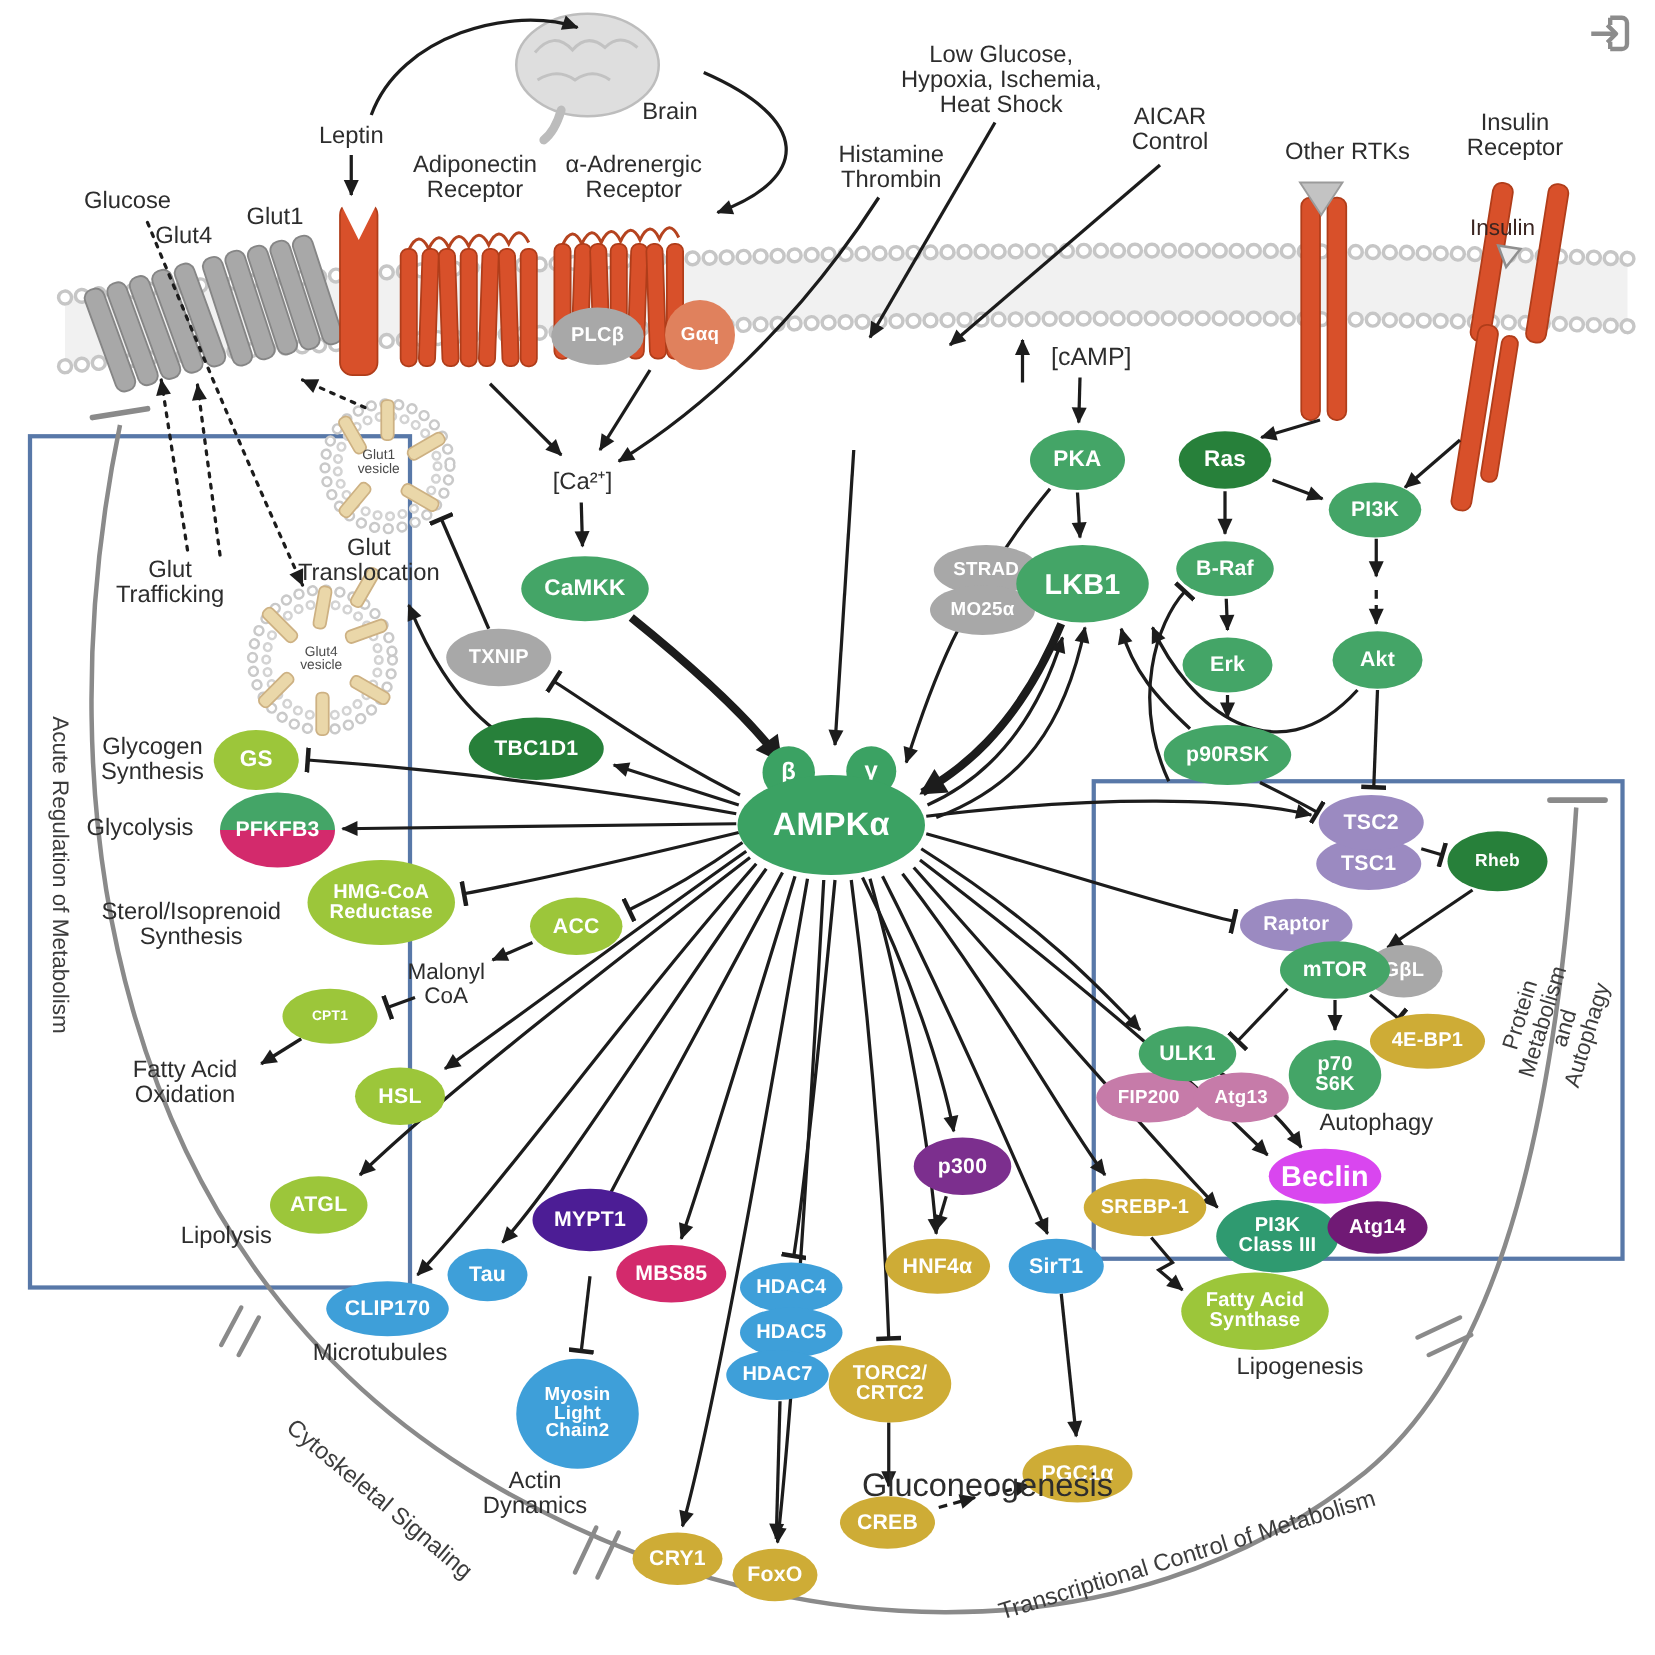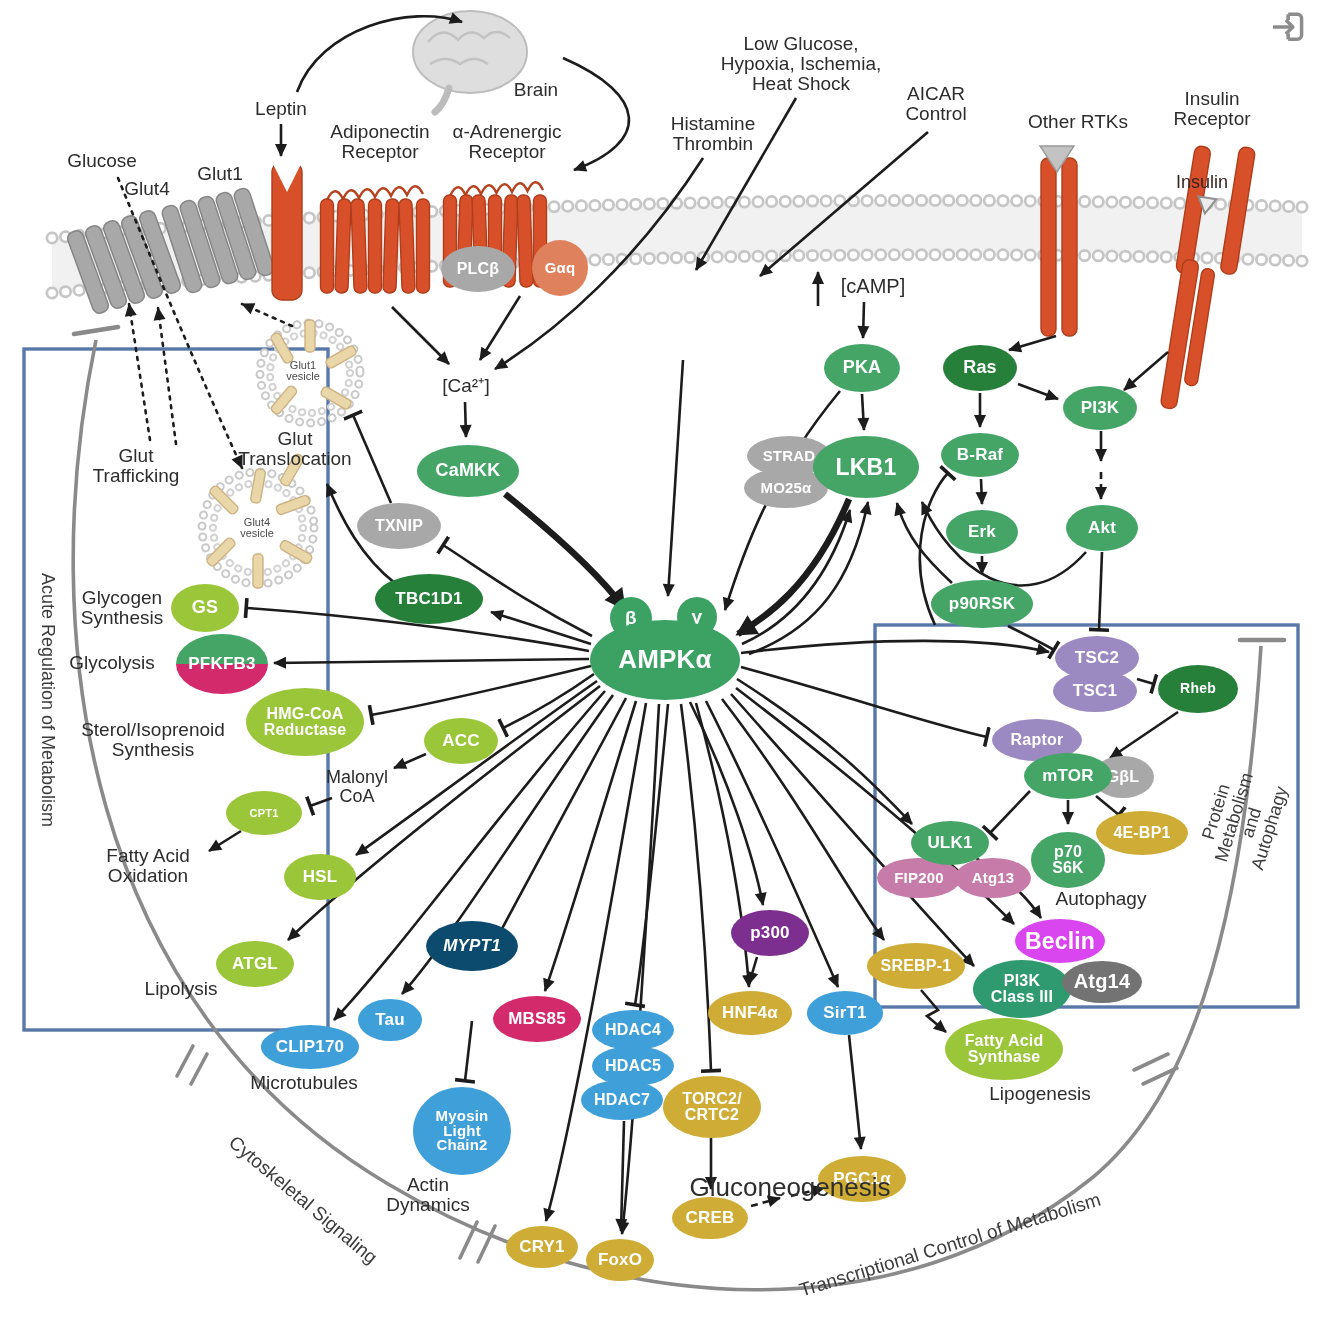--- a/index.html
+++ b/index.html
@@ -263,21 +263,21 @@
       <div class="node" style="left: 205px; top: 608px; width: 68px; height: 48px; font-size: 18px; background: rgb(156, 198, 58);"><span>GS</span></div>
       <div class="node" style="left: 222px; top: 664px; width: 92px; height: 60px; font-size: 17px; background: linear-gradient(rgb(68, 165, 103) 50%, rgb(211, 42, 108) 50%);"><span>PFKFB3</span></div>
       <div class="node" style="left: 305px; top: 722px; width: 118px; height: 68px; font-size: 16px; background: rgb(156, 198, 58);"><span>HMG-CoA
 Reductase</span></div>
       <div class="node" style="left: 461px; top: 741px; width: 74px; height: 46px; font-size: 17px; background: rgb(156, 198, 58);"><span>ACC</span></div>
       <div class="node" style="left: 264px; top: 813px; width: 76px; height: 44px; font-size: 11px; background: rgb(156, 198, 58);"><span>CPT1</span></div>
       <div class="node" style="left: 320px; top: 877px; width: 72px; height: 46px; font-size: 17px; background: rgb(156, 198, 58);"><span>HSL</span></div>
       <div class="node" style="left: 255px; top: 964px; width: 78px; height: 46px; font-size: 17px; background: rgb(156, 198, 58);"><span>ATGL</span></div>
       <div class="node" style="left: 310px; top: 1047px; width: 98px; height: 44px; font-size: 17px; background: rgb(62, 159, 217);"><span>CLIP170</span></div>
       <div class="node" style="left: 390px; top: 1020px; width: 64px; height: 42px; font-size: 17px; background: rgb(62, 159, 217);"><span>Tau</span></div>
-      <div class="node" style="left: 472px; top: 946px; width: 92px; height: 50px; font-size: 17px; background: #0c4a6e; font-style: italic;"><span>MYPT1</span></div>
+      <div class="node" style="left: 472px; top: 976px; width: 92px; height: 50px; font-size: 17px; background: #4c1d95;"><span>MYPT1</span></div>
       <div class="node" style="left: 537px; top: 1019px; width: 88px; height: 46px; font-size: 17px; background: rgb(211, 42, 108);"><span>MBS85</span></div>
       <div class="node" style="left: 462px; top: 1131px; width: 98px; height: 88px; font-size: 15px; background: rgb(62, 159, 217);"><span>Myosin
 Light
 Chain2</span></div>
       <div class="node" style="left: 633px; top: 1030px; width: 82px; height: 40px; font-size: 16px; background: rgb(62, 159, 217);"><span>HDAC4</span></div>
       <div class="node" style="left: 633px; top: 1066px; width: 82px; height: 40px; font-size: 16px; background: rgb(62, 159, 217);"><span>HDAC5</span></div>
       <div class="node" style="left: 622px; top: 1100px; width: 82px; height: 40px; font-size: 16px; background: rgb(62, 159, 217);"><span>HDAC7</span></div>
       <div class="node" style="left: 712px; top: 1107px; width: 98px; height: 62px; font-size: 16px; background: rgb(206, 172, 54);"><span>TORC2/
 CRTC2</span></div>
       <div class="node" style="left: 710px; top: 1218px; width: 76px; height: 42px; font-size: 17px; background: rgb(206, 172, 54);"><span>CREB</span></div>
@@ -301,21 +301,21 @@
       <div class="node" style="left: 1097px; top: 658px; width: 84px; height: 44px; font-size: 17px; background: rgb(155, 138, 193);"><span>TSC2</span></div>
       <div class="node" style="left: 1198px; top: 689px; width: 80px; height: 48px; font-size: 14px; background: rgb(39, 128, 58);"><span>Rheb</span></div>
       <div class="node" style="left: 1037px; top: 740px; width: 90px; height: 42px; font-size: 16px; background: rgb(155, 138, 193);"><span>Raptor</span></div>
       <div class="node" style="left: 1068px; top: 776px; width: 88px; height: 46px; font-size: 17px; background: rgb(68, 165, 103);"><span>mTOR</span></div>
       <div class="node" style="left: 1142px; top: 833px; width: 92px; height: 44px; font-size: 16px; background: rgb(206, 172, 54);"><span>4E-BP1</span></div>
       <div class="node" style="left: 1068px; top: 860px; width: 74px; height: 56px; font-size: 16px; background: rgb(68, 165, 103);"><span>p70
 S6K</span></div>
       <div class="node" style="left: 950px; top: 843px; width: 78px; height: 44px; font-size: 17px; background: rgb(68, 165, 103);"><span>ULK1</span></div>
       <div class="node" style="left: 1022px; top: 989px; width: 98px; height: 58px; font-size: 16px; background: rgb(47, 154, 112);"><span>PI3K
 Class III</span></div>
-      <div class="node" style="left: 1102px; top: 982px; width: 80px; height: 42px; font-size: 20px; background: #737373;"><span>Atg14</span></div>
+      <div class="node" style="left: 1102px; top: 982px; width: 80px; height: 42px; font-size: 16px; background: #701a75;"><span>Atg14</span></div>
       <div class="node" style="left: 1060px; top: 941px; width: 90px; height: 44px; font-size: 23px; background: #d946ef;"><span>Beclin</span></div>
       <div class="node" style="left: 631px; top: 618px; width: 42px; height: 42px; font-size: 19px; background: rgb(59, 162, 99);"><span>β</span></div>
       <div class="node" style="left: 697px; top: 617px; width: 40px; height: 40px; font-size: 19px; background: rgb(59, 162, 99);"><span>γ</span></div>
       <div class="node" style="left: 665px; top: 660px; width: 150px; height: 80px; font-size: 26px; background: rgb(59, 162, 99);"><span>AMPKα</span></div>
     </div>
 <div id="labels">
       <div class="tlabel" style="left: 102px; top: 161px; font-size: 19px; transform: translate(-50%, -50%) rotate(0deg);">Glucose</div>
       <div class="tlabel" style="left: 147px; top: 189px; font-size: 19px; transform: translate(-50%, -50%) rotate(0deg);">Glut4</div>
       <div class="tlabel" style="left: 220px; top: 174px; font-size: 19px; transform: translate(-50%, -50%) rotate(0deg);">Glut1</div>
       <div class="tlabel" style="left: 281px; top: 109px; font-size: 19px; transform: translate(-50%, -50%) rotate(0deg);">Leptin</div>

